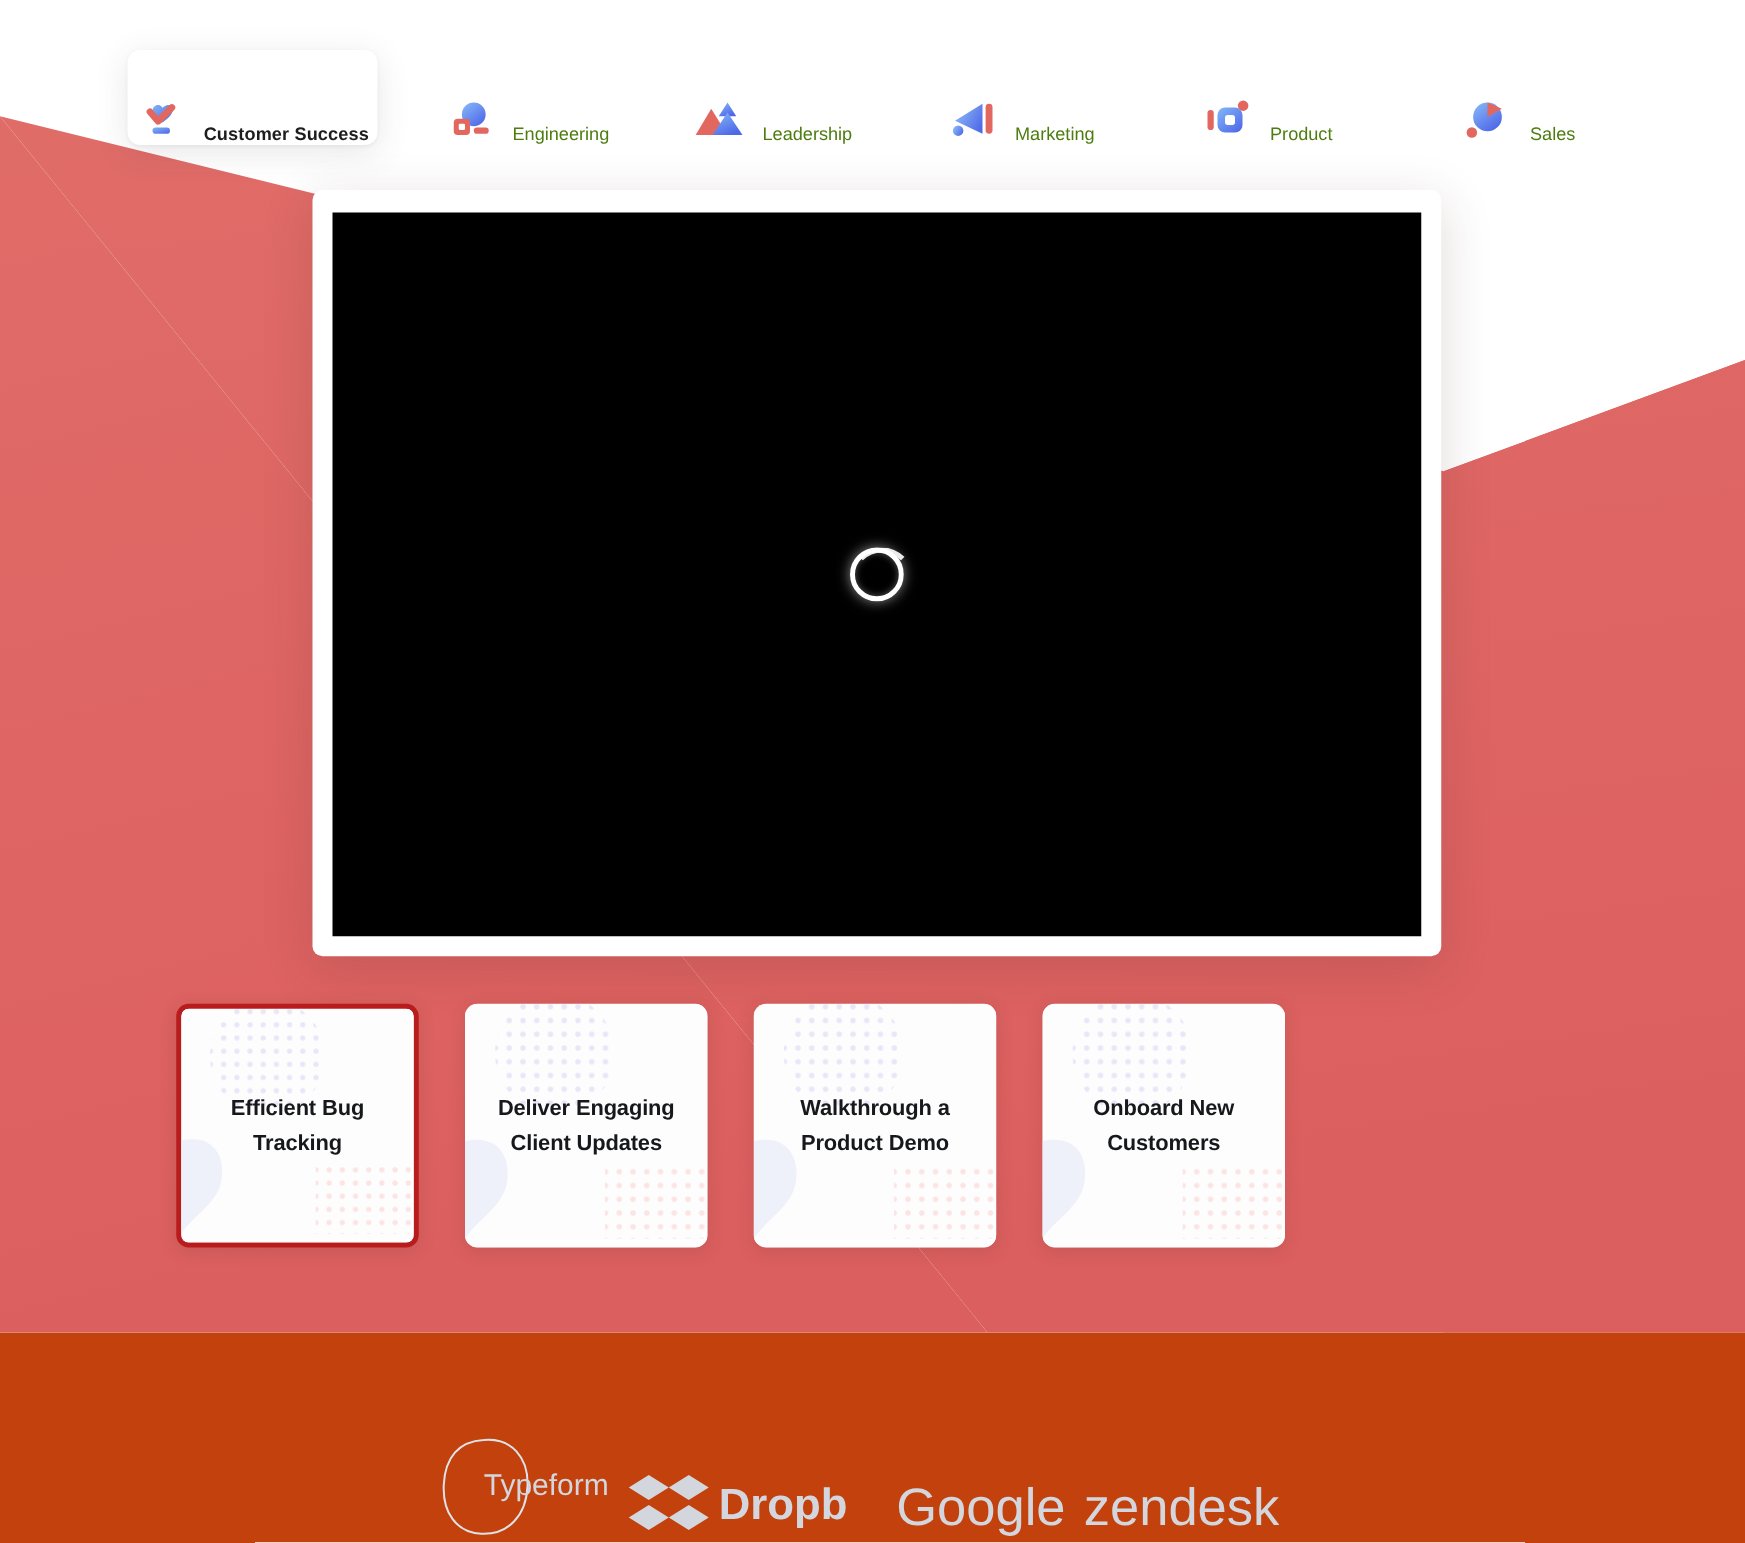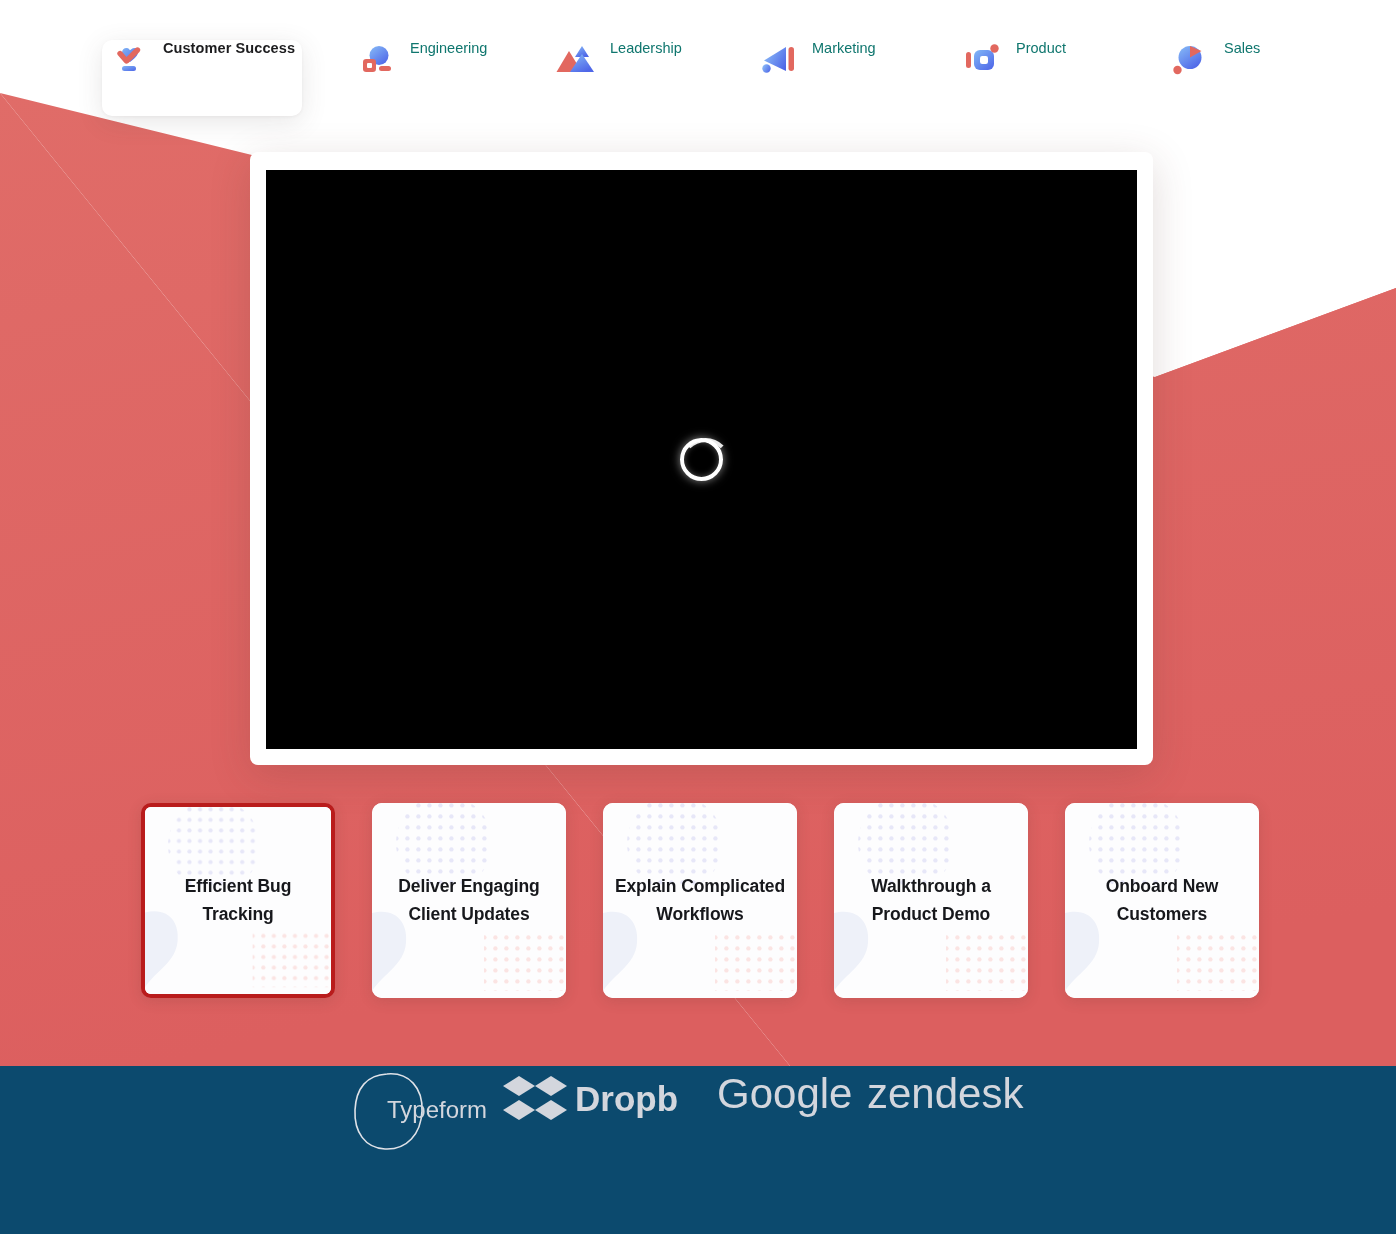--- a/index.html
+++ b/index.html
@@ -18,30 +18,30 @@
     overflow: hidden;
   }
   .hero-bg svg { display: block; }
 
   
   .tabbar {
     position: absolute; left: 0; top: 40px; width: 1396px; height: 76px;
     display: flex; align-items: center;
   }
   .tab {
-    display: flex; align-items: flex-start; gap: 14px;
+    display: flex; align-items: flex-end; gap: 14px;
     height: 76px; padding: 0 22px;
     background: transparent; border-radius: 10px;
     cursor: pointer; user-select: none;
   }
   .tab.active {
     background: #ffffff;
     box-shadow: 0 6px 26px rgba(80,70,70,0.13), 0 1px 3px rgba(80,70,70,0.06);
   }
-  .tab-label { font-size: 14.5px; color: #0f766e; white-space: nowrap; }
+  .tab-label { font-size: 14.5px; color: #4d7c0f; white-space: nowrap; }
   .tab.active .tab-label { color: #1d1d1f; font-weight: 700; letter-spacing: .1px; }
   .tab-icon { width: 40px; height: 40px; flex: 0 0 40px; }
   .tab-icon svg { display: block; width: 40px; height: 40px; }
 
   .tab-pos-0 { position: absolute; left: 102px; top: 0; width: 200px; justify-content: center; padding: 0 16px; }
   .tab-pos-1 { position: absolute; left: 334px; top: 0; }
   .tab-pos-2 { position: absolute; left: 534px; top: 0; }
   .tab-pos-3 { position: absolute; left: 736px; top: 0; }
   .tab-pos-4 { position: absolute; left: 940px; top: 0; }
   .tab-pos-5 { position: absolute; left: 1148px; top: 0; }
@@ -94,22 +94,22 @@
   .card-title {
     position: relative; z-index: 2;
     font-size: 17.5px; font-weight: 700; color: #17181c;
     line-height: 1.57; text-align: center; padding: 0 10px;
     letter-spacing: -.1px;
   }
 
   
   .logos {
     position: absolute; left: 0; top: 1066px; width: 1396px; height: 168px;
-    background: #0c4a6e;
-    display: flex; align-items: flex-start; justify-content: center;
+    background: #c2410c;
+    display: flex; align-items: flex-end; justify-content: center;
     gap: 0px;
   }
   .logo { color: #d3d6dd; display: flex; align-items: center; justify-content: center; }
   .logo-typeform { width: 150px; }
   .logo-dropbox { width: 185px; }
   .logo-shopify { width: 175px; }
   .logo-google  { width: 150px; margin-left: 33px; }
   .logo-zendesk { width: 190px; }
   .logo svg { display: block; }
 </style>
@@ -289,39 +289,20 @@
           </defs>
           <rect x="0" y="0" width="194" height="195" fill="#fdfdfe"></rect>
           <path d="M0 110 C26 104 36 122 34 140 C32 162 12 170 0 188 Z" fill="#eef1f9"></path>
           <rect x="20" y="-10" width="110" height="110" fill="url(#dotsBlue1)" clip-path="url(#clipTop2)"></rect>
           <rect x="112" y="126" width="90" height="64" fill="url(#dotsRed1)" clip-path="url(#clipBot2)"></rect>
         </svg>
       </span>
       <span class="card-title">Deliver Engaging Client Updates</span>
     </div>
 
-    <div class="card">
-      <span class="card-art">
-        <svg viewBox="0 0 194 195" preserveAspectRatio="none" xmlns="http://www.w3.org/2000/svg">
-          <defs>
-            <clipPath id="clipTop3">
-                <circle cx="72" cy="40" r="48"></circle>
-              </clipPath>
-            <clipPath id="clipBot3">
-                <rect x="112" y="126" width="86" height="62"></rect>
-              </clipPath>
-          </defs>
-          <rect x="0" y="0" width="194" height="195" fill="#fdfdfe"></rect>
-          <path d="M0 110 C26 104 36 122 34 140 C32 162 12 170 0 188 Z" fill="#eef1f9"></path>
-          <rect x="20" y="-10" width="110" height="110" fill="url(#dotsBlue1)" clip-path="url(#clipTop3)"></rect>
-          <rect x="112" y="126" width="90" height="64" fill="url(#dotsRed1)" clip-path="url(#clipBot3)"></rect>
-        </svg>
-      </span>
-      <span class="card-title">Explain Complicated Workflows</span>
-    </div>
 
     <div class="card">
       <span class="card-art">
         <svg viewBox="0 0 194 195" preserveAspectRatio="none" xmlns="http://www.w3.org/2000/svg">
           <defs>
             <clipPath id="clipTop4">
                 <circle cx="72" cy="40" r="48"></circle>
               </clipPath>
             <clipPath id="clipBot4">
                 <rect x="112" y="126" width="86" height="62"></rect>

